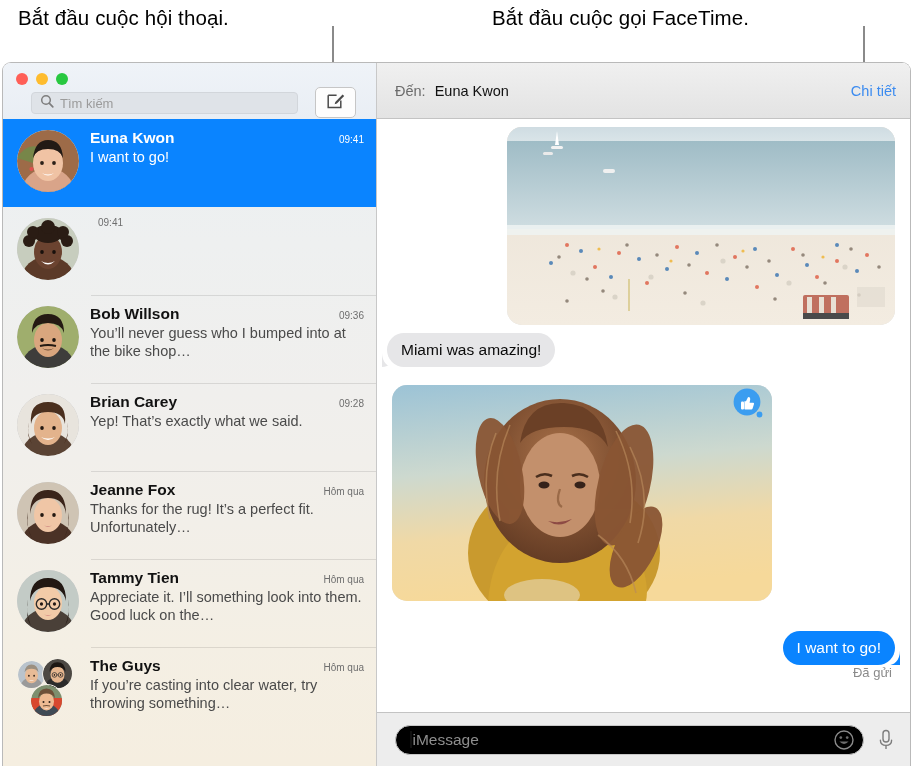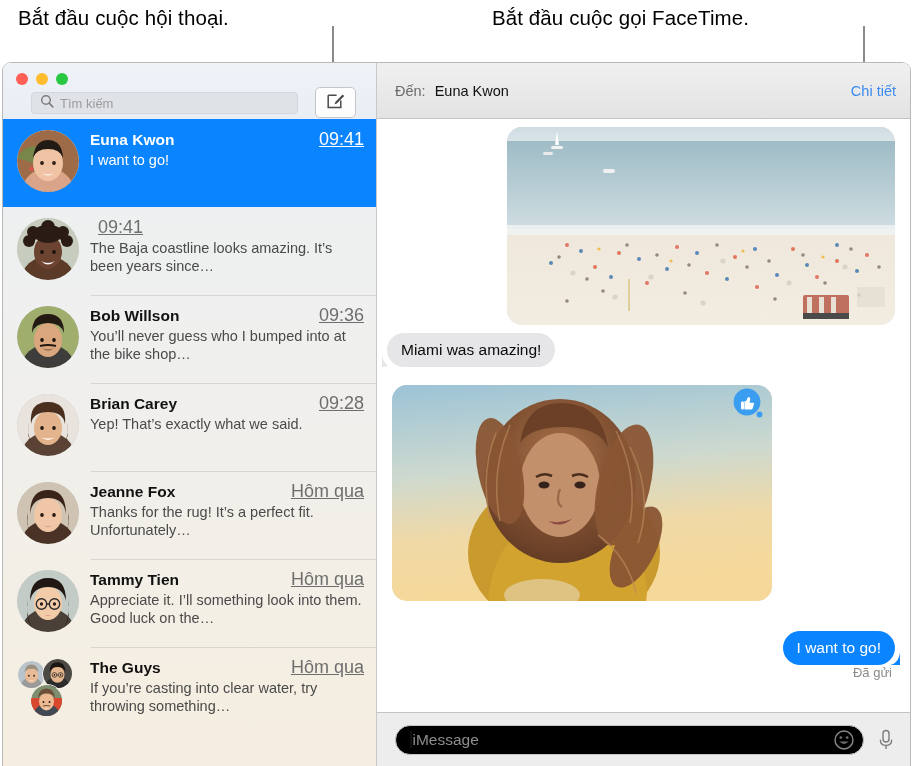--- a/index.html
+++ b/index.html
@@ -125,21 +125,21 @@
     border: 1.5px solid #f3efe6;
   }
   .avatar-group .g svg { display:block; }
 
   .conv-body { flex: 1; min-width: 0; padding-top: 1px; }
   .conv-top { display: flex; align-items: baseline; }
   .conv-name {
     font-size: 15.5px; font-weight: bold; color: #111;
     flex: 1; white-space: nowrap; overflow: hidden;
   }
-  .conv-time { font-size: 18px; color: #6e6e6e; padding-left: 8px; text-decoration: underline; }
+  .conv-time { font-size: 10px; color: #6e6e6e; padding-left: 8px; }
   .conv-preview {
     font-size: 14.5px; color: #4a4a4a; line-height: 1.27;
     margin-top: 1px;
     display: -webkit-box; -webkit-line-clamp: 2; -webkit-box-orient: vertical;
     overflow: hidden;
   }
   .selected .conv-name, .selected .conv-time, .selected .conv-preview { color: #fff; }
 
   
   #thread { flex: 1; height: 100%; display: flex; flex-direction: column; background: #fff; }
@@ -321,21 +321,20 @@
                 <ellipse cx="25" cy="34" rx="1.8" ry="2" fill="#18100c"></ellipse>
                 <ellipse cx="37" cy="34" rx="1.8" ry="2" fill="#18100c"></ellipse>
                 <path d="M24 43 q7 7 14 0 q-7 4 -14 0Z" fill="#fff"></path>
               </g>
               </svg>
           </div>
           <div class="conv-body">
             <div class="conv-top">
               <span class="conv-time">09:41</span>
             </div>
-            <div class="conv-preview">The Baja coastline looks amazing. It’s been years since…</div>
           </div>
         </div>
 
         <div class="conv-row">
           <div class="avatar">
             <svg viewBox="0 0 62 62">
                 <defs>
                   <clipPath id="c3">
                     <circle cx="31" cy="31" r="31"></circle>
                   </clipPath>

